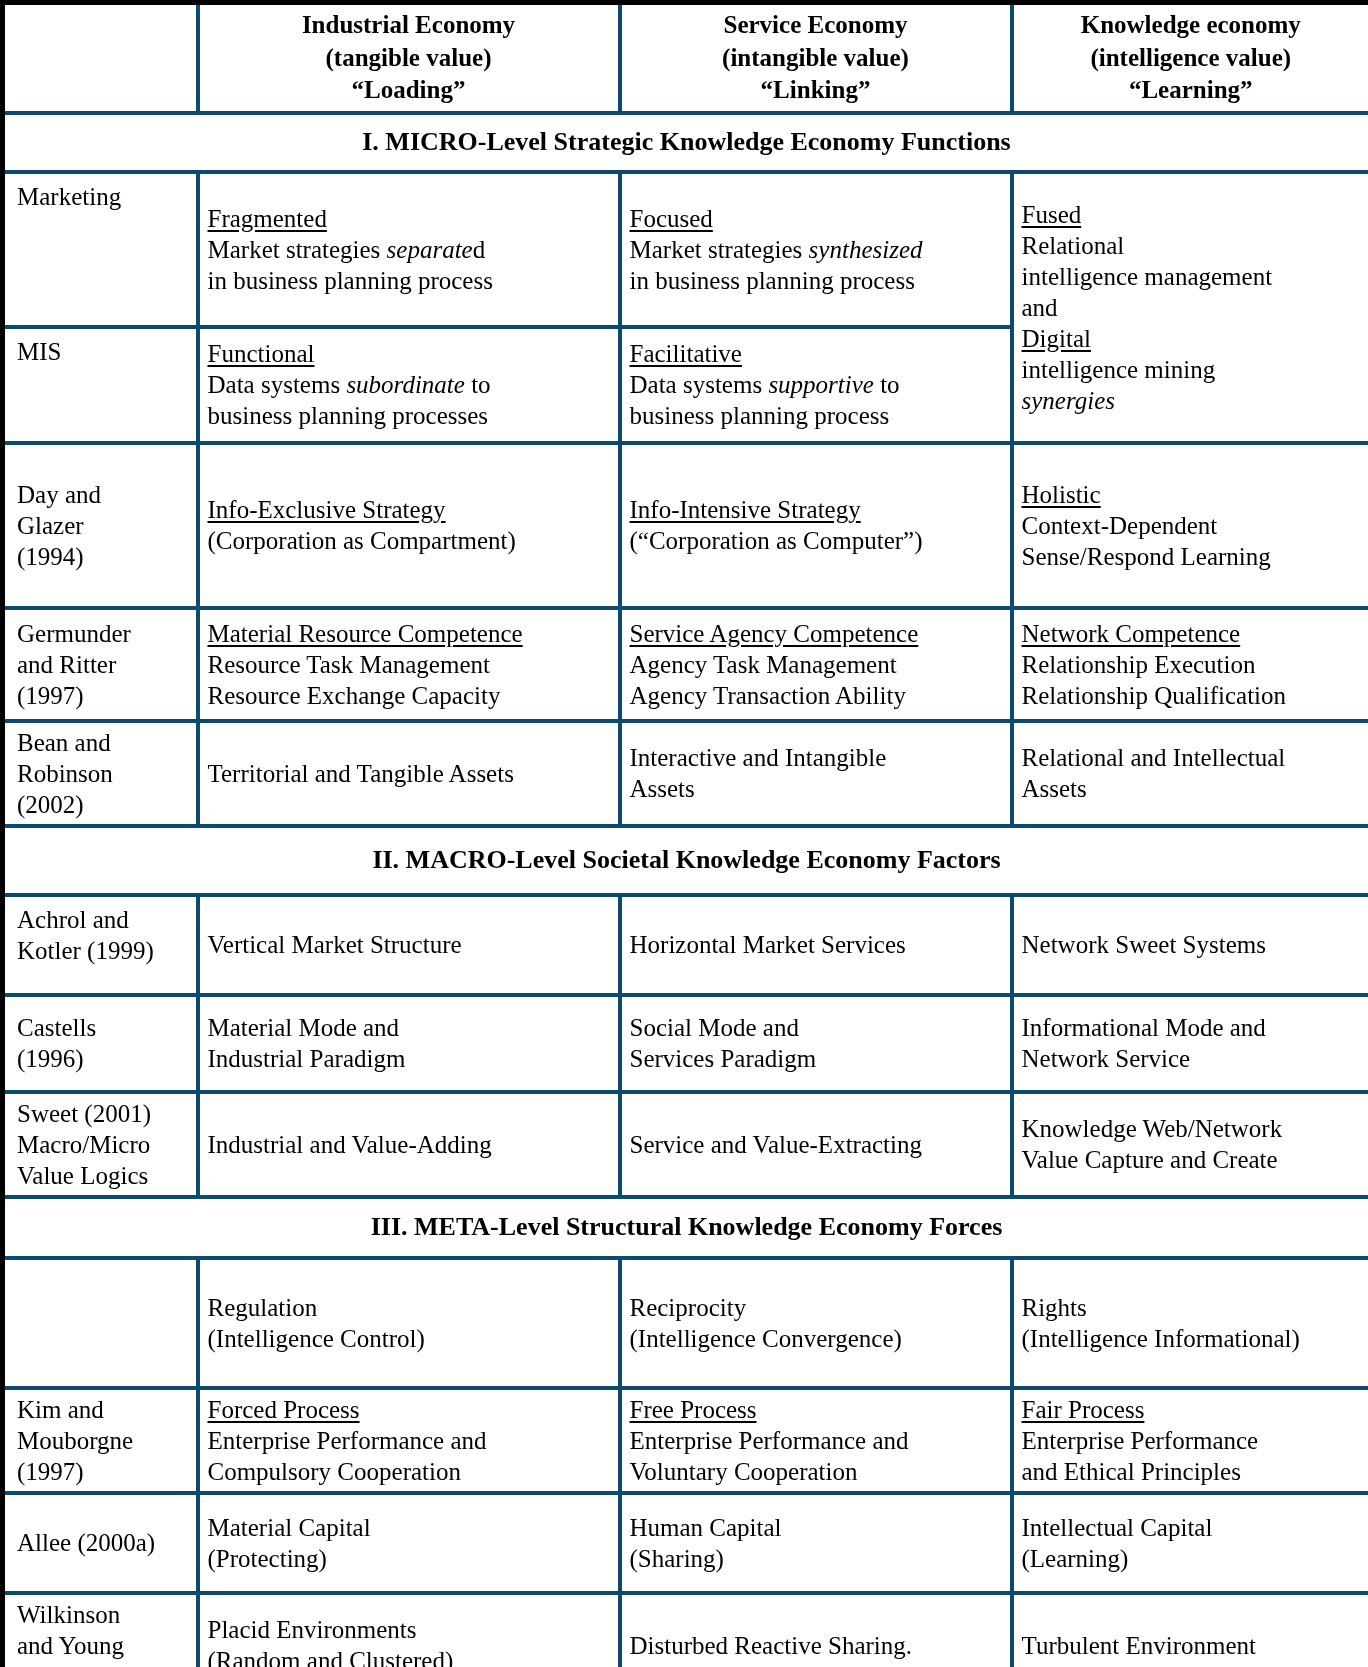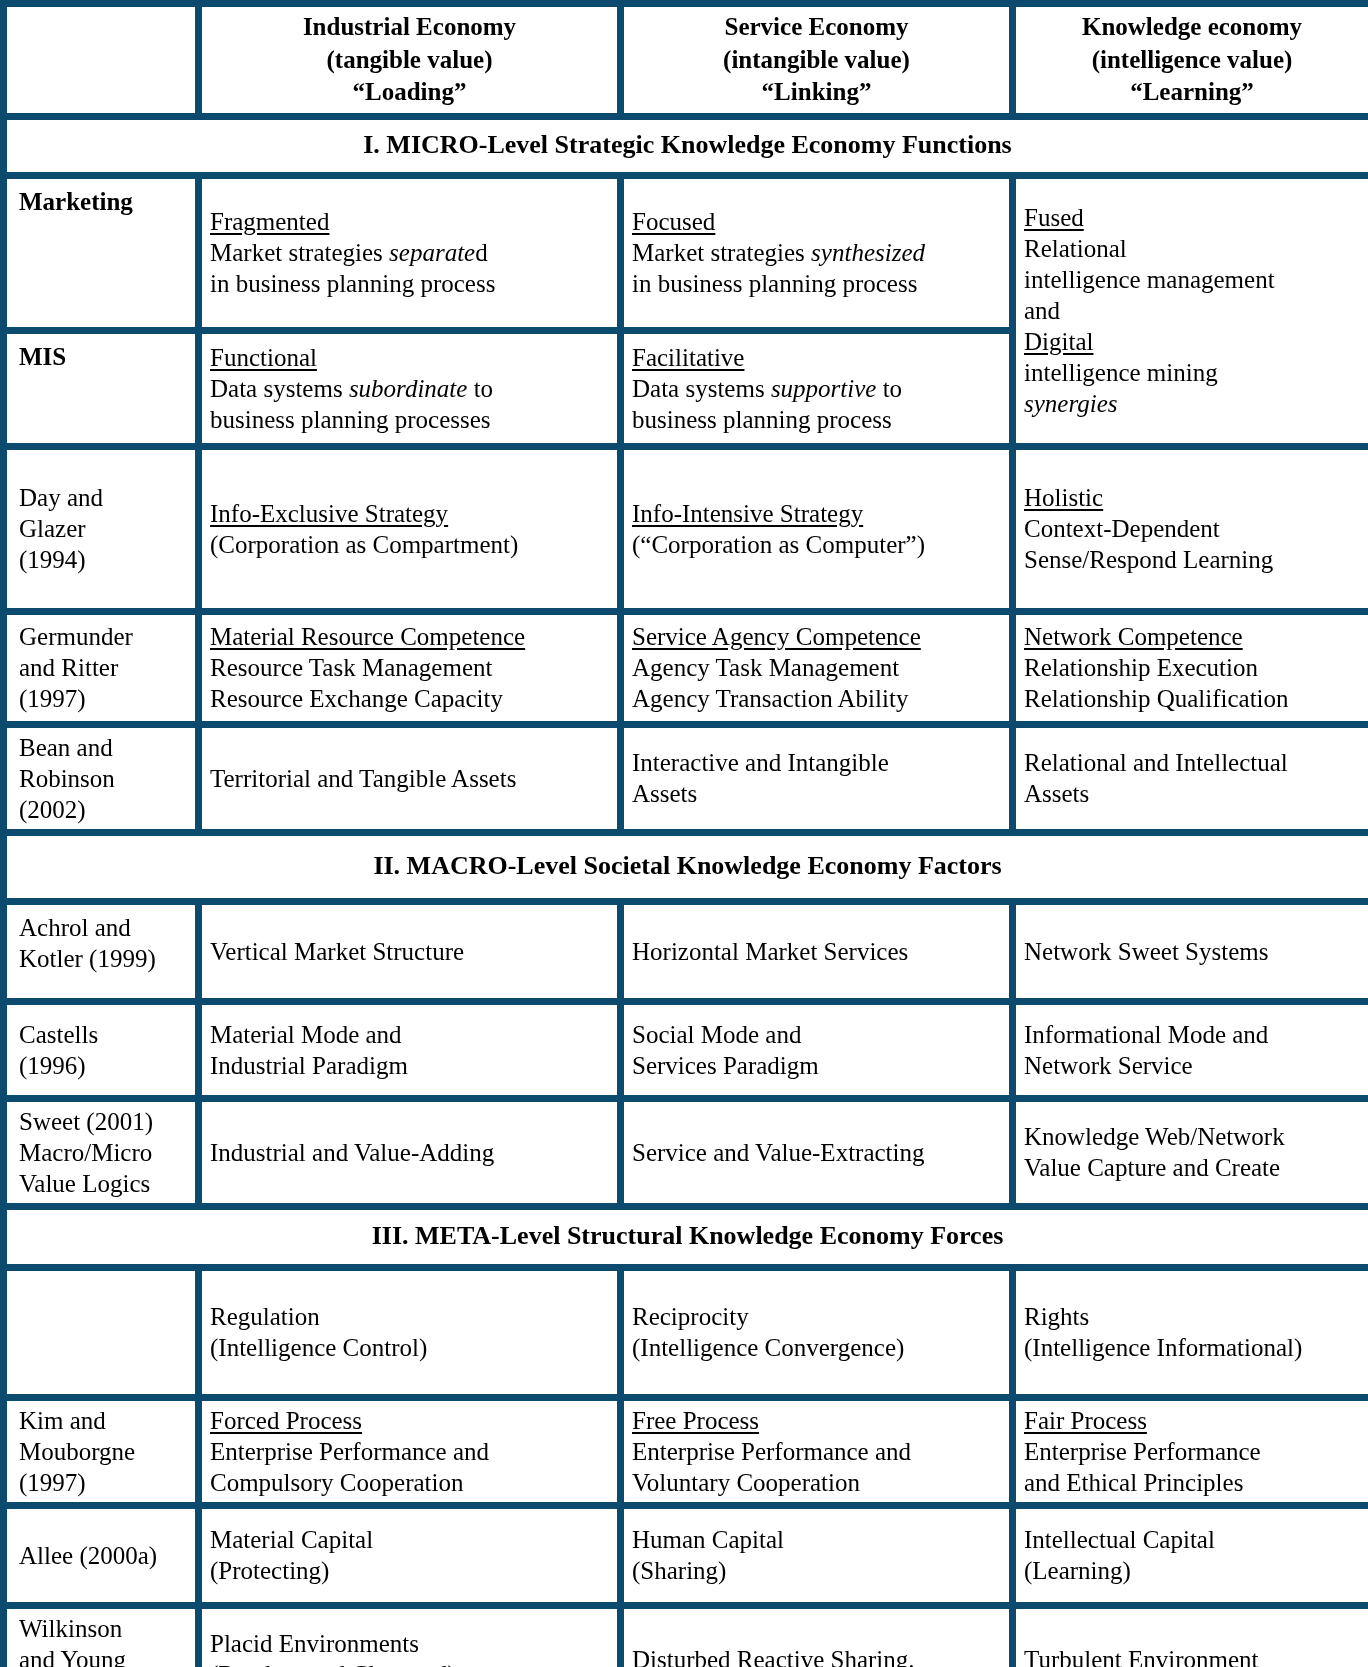--- a/index.html
+++ b/index.html
@@ -8,21 +8,21 @@
     font-family: "Liberation Serif", "DejaVu Serif", serif;
     color: #000000;
   }
   table.keytable {
     border-collapse: collapse;
     table-layout: fixed;
     width: 1368px;
     border: 5px solid #000;
   }
   td {
-    border: 7px solid #0c4a6e;
+    border: 4px solid #0c4a6e;
     padding: 4px 8px;
     font-size: 25px;
     line-height: 1.24;
     vertical-align: middle;
     overflow: hidden;
     word-wrap: break-word;
   }
   td.data { }
   td.label { text-align: left; padding-left: 12px; }
   td.colhead {
@@ -33,21 +33,21 @@
   td.section {
     text-align: center;
     font-weight: bold;
     font-size: 26px;
     padding: 2px 8px;
   }
   td.vtop { vertical-align: top; padding-top: 7px; }
   .line { display: block; }
   .u { text-decoration: underline; text-underline-offset: 3px; }
   .i { font-style: italic; }
-  .b { font-weight: bold; }
+  .b { font-weight: normal; }
 </style>
 </head>
 <body>
 
 <table class="keytable">
   <colgroup>
     <col style="width:195px">
     <col style="width:422px">
     <col style="width:392px">
     <col style="width:359px">

